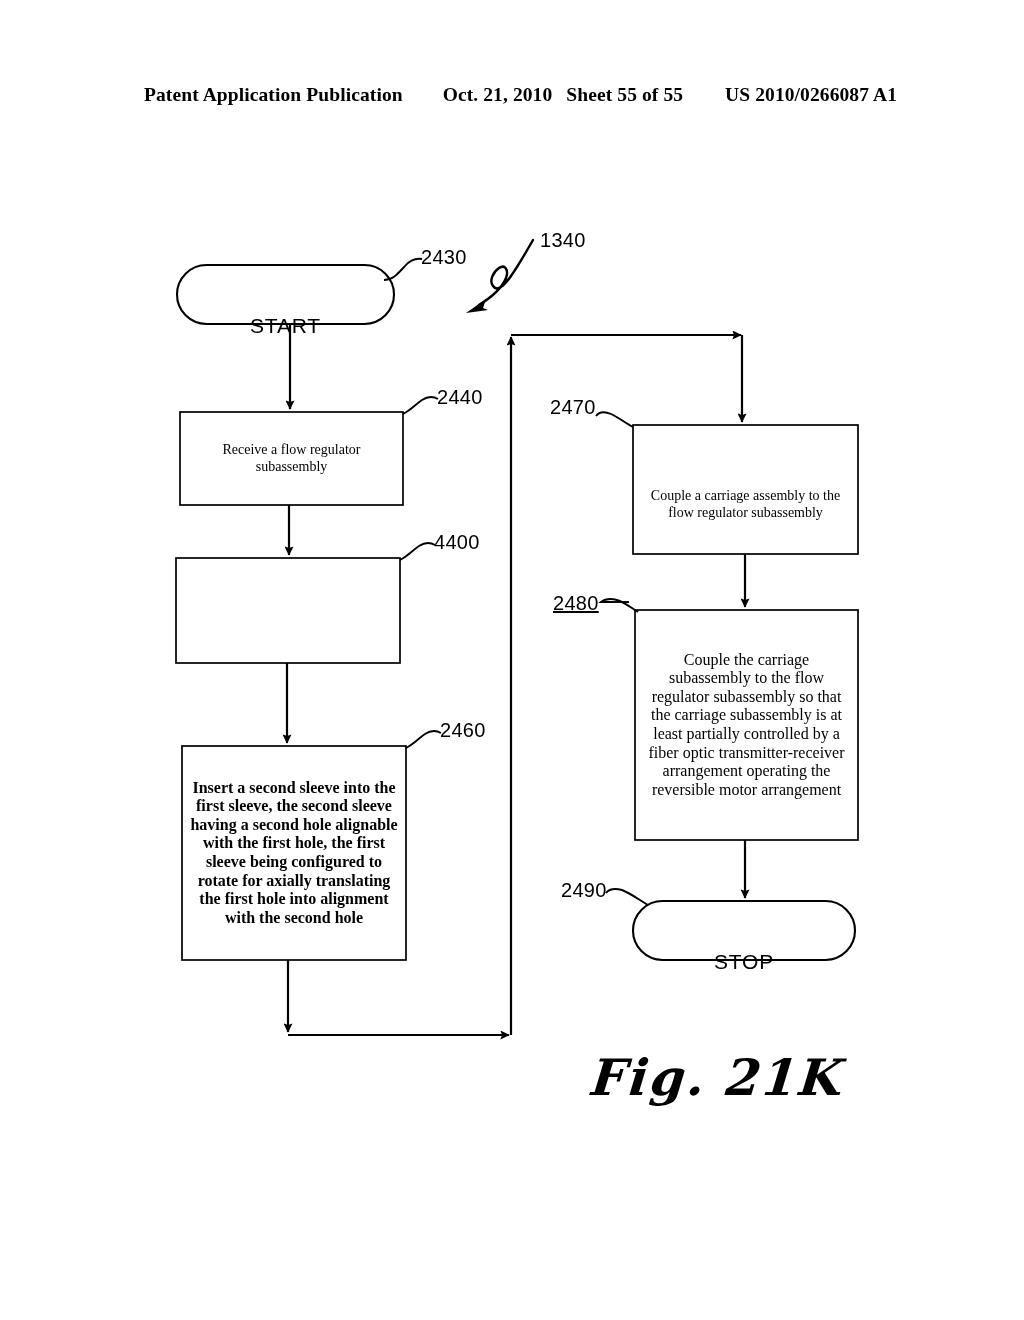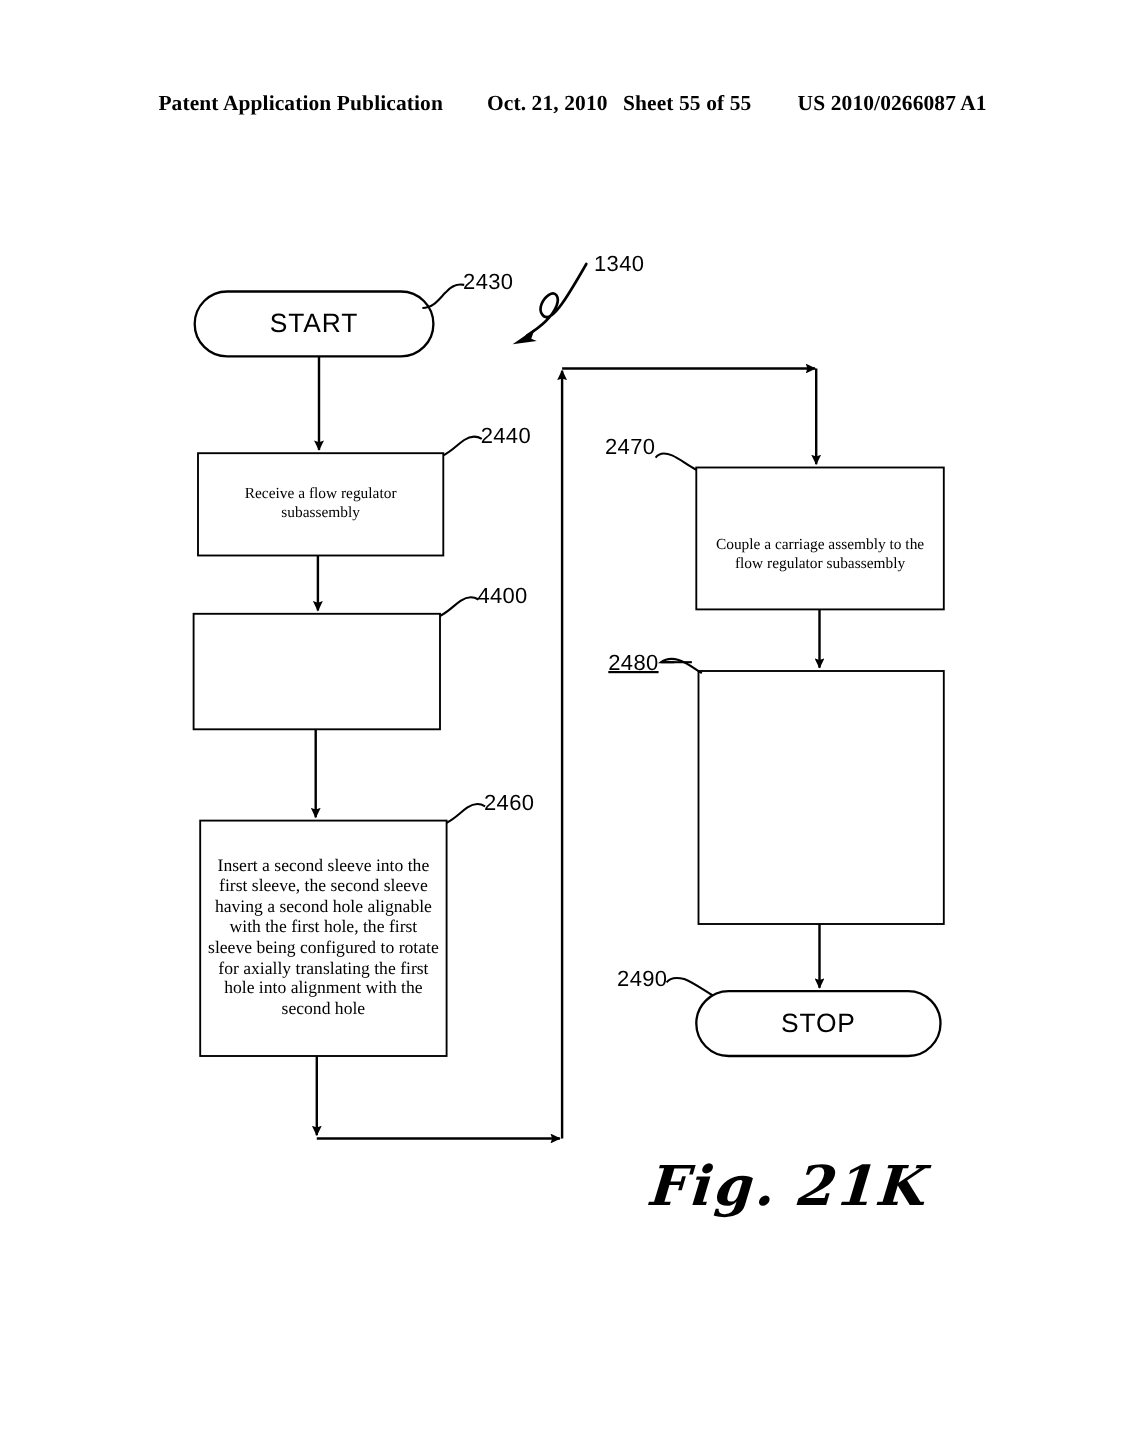--- a/index.html
+++ b/index.html
@@ -60,22 +60,23 @@
     justify-content: center;
     text-align: center;
     font-family: "Liberation Serif", "DejaVu Serif", serif;
     line-height: 1.16;
     pointer-events: none;
     padding: 0 7px;
     box-sizing: border-box;
   }
   .terminal-text {
     font-family: "Liberation Sans", "DejaVu Sans", sans-serif;
-    font-size: 24px;
+    font-size: 21px;
     letter-spacing: 0.8px;
+    margin-top: 32px;
   }
   .proc-text { font-size: 14px; }
   .proc-text-sm { font-size: 16px; }
 
   
   .ref-num {
     position: absolute;
     font-family: "Liberation Sans", "DejaVu Sans", sans-serif;
     font-size: 20px;
     letter-spacing: 0.3px;
@@ -168,24 +169,25 @@
              C489,281 493,272 499,268 C505,264 509,270 506,278
              C502,288 492,297 479,305" fill="none" stroke="#000000" stroke-width="2.4" stroke-linecap="round"></path>
     <path d="M466,313 L486,299 L483,308 L488,310 Z" fill="#000000"></path>
   </svg>
 
   <div class="node-text terminal-text" style="left:177px; top:265px; width:217px; height:59px;">START</div>
 
   <div class="node-text proc-text" style="left:180px; top:412px; width:223px; height:93px;">Receive a flow regulator subassembly</div>
 
 
-  <div class="node-text proc-text-sm" style="left:182px; top:746px; width:224px; height:214px;">Insert a second sleeve into the first sleeve, the second sleeve having a second hole alignable with the first hole, the first sleeve being configured to rotate for axially translating the first hole into alignment with the second hole</div>
+  <div class="node-text proc-text-sm" style="left:182px; top:746px; width:224px; height:214px;font-weight:bold;">Insert a second sleeve into the first sleeve, the second sleeve having a second hole alignable with the first hole, the first sleeve being configured to rotate for axially translating the first hole into alignment with the second hole</div>
 
   <div class="node-text proc-text" style="left:633px; top:425px; width:225px; height:159px;">Couple a carriage assembly to the flow regulator subassembly</div>
 
+  <div class="node-text proc-text-sm" style="left:635px; top:610px; width:223px; height:230px;">Couple the carriage subassembly to the flow regulator subassembly so that the carriage subassembly is at least partially controlled by a fiber optic transmitter-receiver arrangement operating the reversible motor arrangement</div>
 
   <div class="node-text terminal-text" style="left:633px; top:901px; width:222px; height:59px;">STOP</div>
 
   <div class="ref-num" style="left:421px; top:246px;">2430</div>
 
   <div class="ref-num" style="left:437px; top:386px;">2440</div>
 
   <div class="ref-num" style="left:434px; top:531px;">4400</div>
 
   <div class="ref-num" style="left:440px; top:719px;">2460</div>

